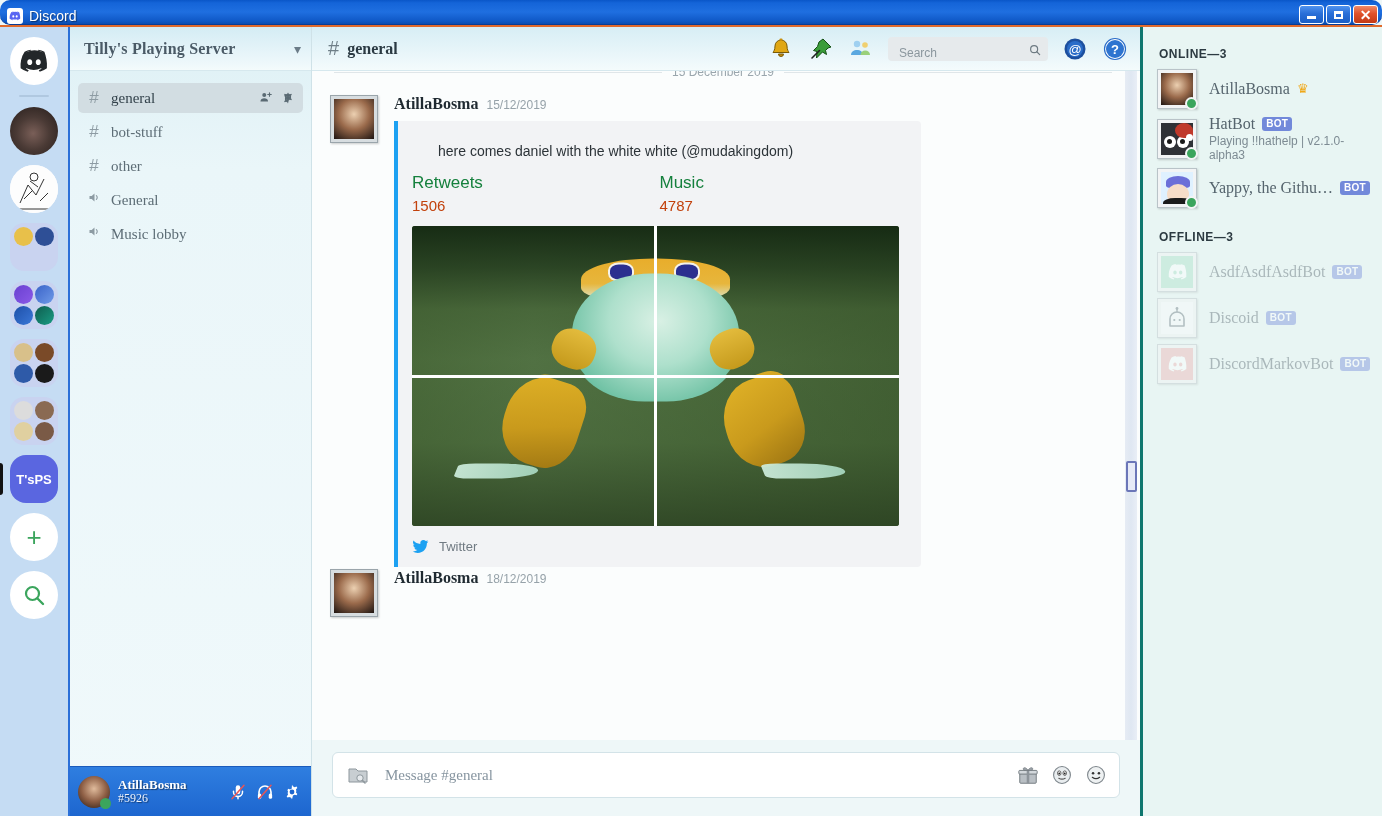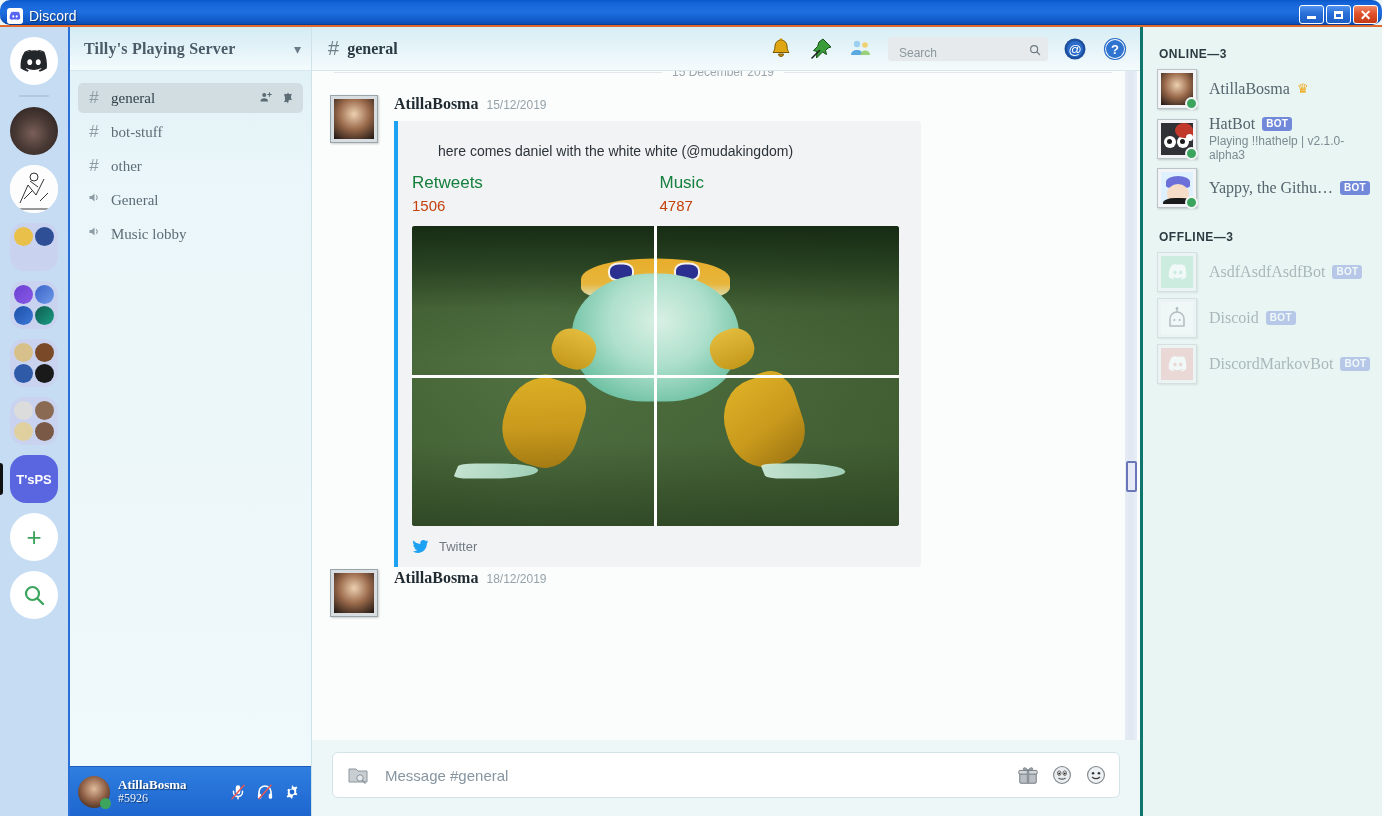--- a/index.html
+++ b/index.html
@@ -280,21 +280,21 @@
   
   #input-area { padding: 12px 20px 18px 20px; background: #eef7f8; }
   #input-box {
     height: 46px; background: #ffffff; border: 1px solid #d3e3e8; border-radius: 6px;
     display: flex; align-items: center; padding: 0 12px 0 12px; gap: 12px;
   }
   #input-box .attach { width: 26px; height: 26px; display:flex; align-items:center; justify-content:center;}
   #input-box .attach svg { width: 24px; height: 24px; }
   #input-box input {
     flex: 1; border: none; outline: none; background: transparent;
-    font-family: Liberation Sans, sans-serif; font-size: 15px; color: #2b3a43;
+    font-family: Liberation Serif, serif; font-size: 15px; color: #2b3a43;
   }
   #input-box input::placeholder { color: #8795a0; }
   #input-box .right-icons { display: flex; align-items: center; gap: 12px; }
   .emo { width: 22px; height: 22px; border-radius: 50%; display:flex;align-items:center;justify-content:center; }
 
   
   #msg-scrollbar {
     position: absolute; right: 3px; top: 0; width: 12px; height: 100%;
     background: linear-gradient(90deg,#e6ecf4 0%, #dfe7f2 50%, #e9eef6 100%);
   }

